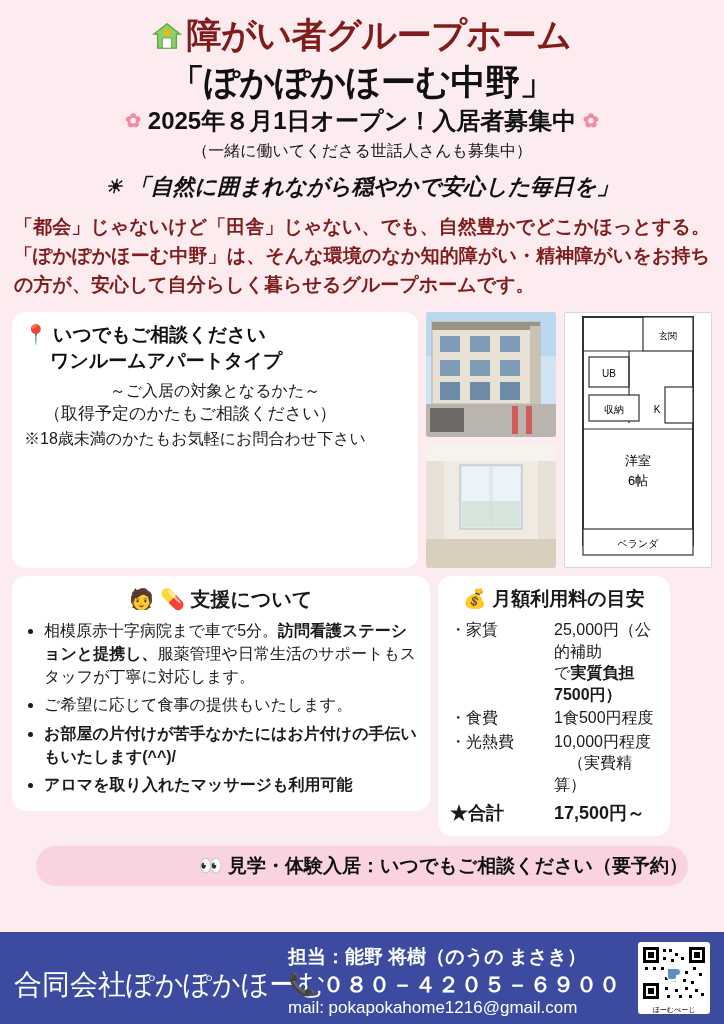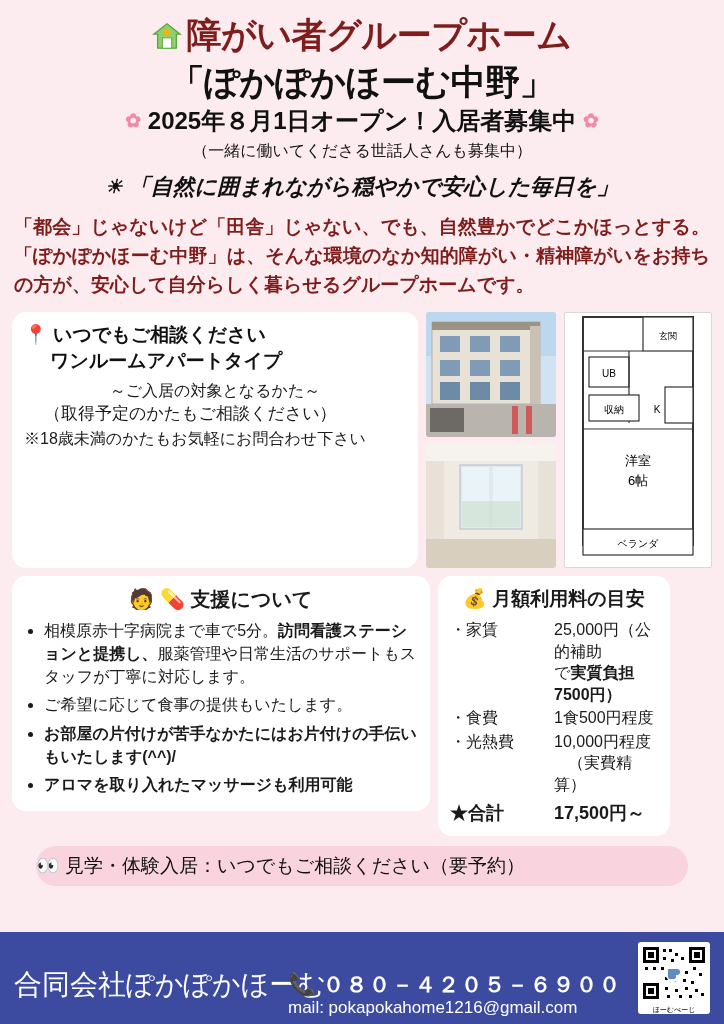--- a/index.html
+++ b/index.html
@@ -80,21 +80,21 @@
   .fee .head { text-align:center; font-size:19px; font-weight:bold; }
   .fee table { width:100%; border-collapse:collapse; margin-top:6px; }
   .fee td { font-size:16px; padding:1px 0; vertical-align:top; line-height:1.35; }
   .fee td.label { width:88px; }
   .fee .bullet { width:12px; }
   .fee .total-row td { font-size:18px; font-weight:bold; padding-top:4px; }
 
   
   .banner {
     margin:10px 36px 0 36px; background:#f9d3dd; border-radius:22px;
-    text-align:left; font-size:19px; font-weight:normal; padding:7px 0; color:#111;
+    text-align:right; font-size:19px; font-weight:bold; padding:7px 0; color:#111;
   }
 
   
   .footer {
     position:absolute; left:0; bottom:0; width:724px; height:92px;
     background:#3c4ba0; color:#fff;
   }
   .footer .co {
     position:absolute; left:14px; top:34px; font-size:28px; font-weight:normal;
   }
@@ -285,20 +285,21 @@
     </div>
   </div>
 
   <div class="banner">
     <span>👀</span>
     <span>見学・体験入居：いつでもご相談ください（要予約）</span>
   </div>
 
   <div class="footer">
     <div class="co">合同会社ぽかぽかほーむ</div>
+    <div class="person">担当：能野 将樹（のうの まさき）</div>
     <div class="tel">
       <span class="ph">📞</span><span>０８０－４２０５－６９００</span>
     </div>
     <div class="mail">mail: pokapokahome1216@gmail.com</div>
     <div class="qr">
       <svg width="66" height="56" viewBox="0 0 66 56">
         <rect width="66" height="56" fill="#fff"></rect>
         <g fill="#000">
           <rect x="2" y="2" width="16" height="16"></rect>
             <rect x="5" y="5" width="10" height="10" fill="#fff"></rect>

